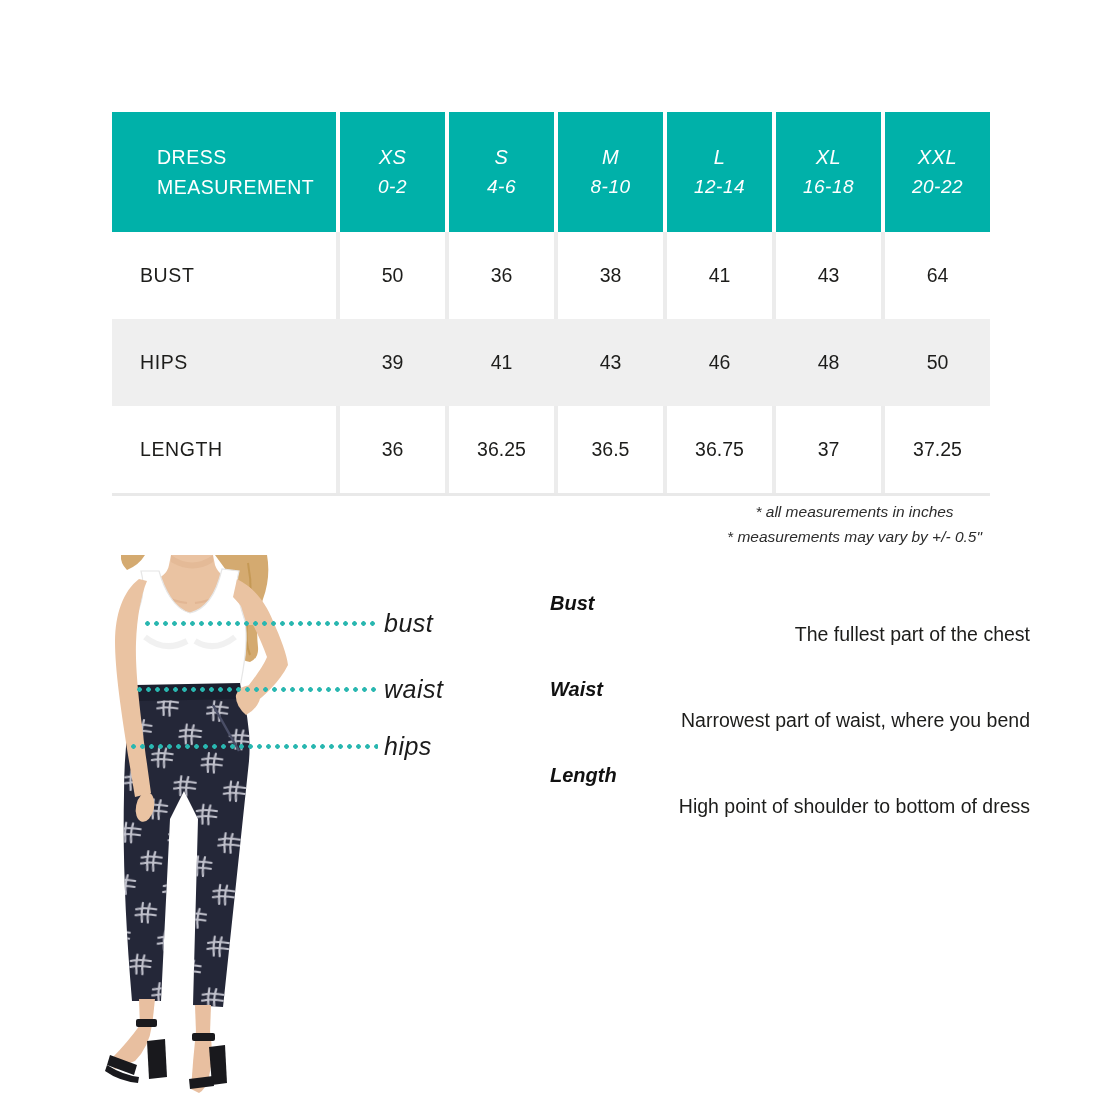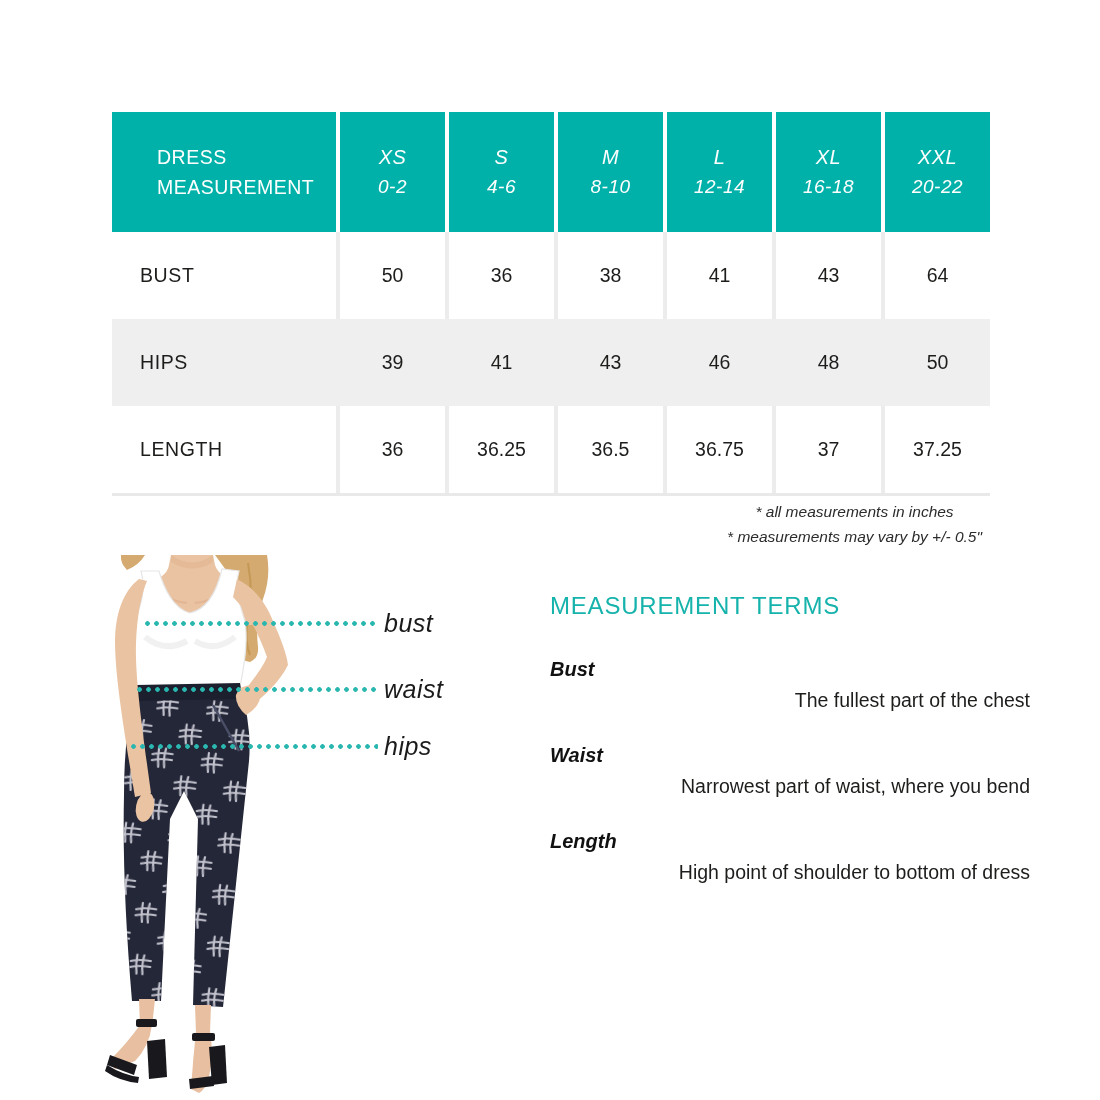--- a/index.html
+++ b/index.html
@@ -185,21 +185,20 @@
 
   <div class="dotline dot-bust"></div>
   <div class="dotline dot-waist"></div>
   <div class="dotline dot-hips"></div>
 
   <span class="measure-label lbl-bust">bust</span>
   <span class="measure-label lbl-waist">waist</span>
   <span class="measure-label lbl-hips">hips</span>
 
   <div class="terms">
-    <div class="terms-heading">MEASUREMENT TERMS</div>
 
     <div class="term-item">
       <div class="term-name">Bust</div>
       <div class="term-def">The fullest part of the chest</div>
     </div>
     <div class="term-item">
       <div class="term-name">Waist</div>
       <div class="term-def">Narrowest part of waist, where you bend</div>
     </div>
     <div class="term-item">

